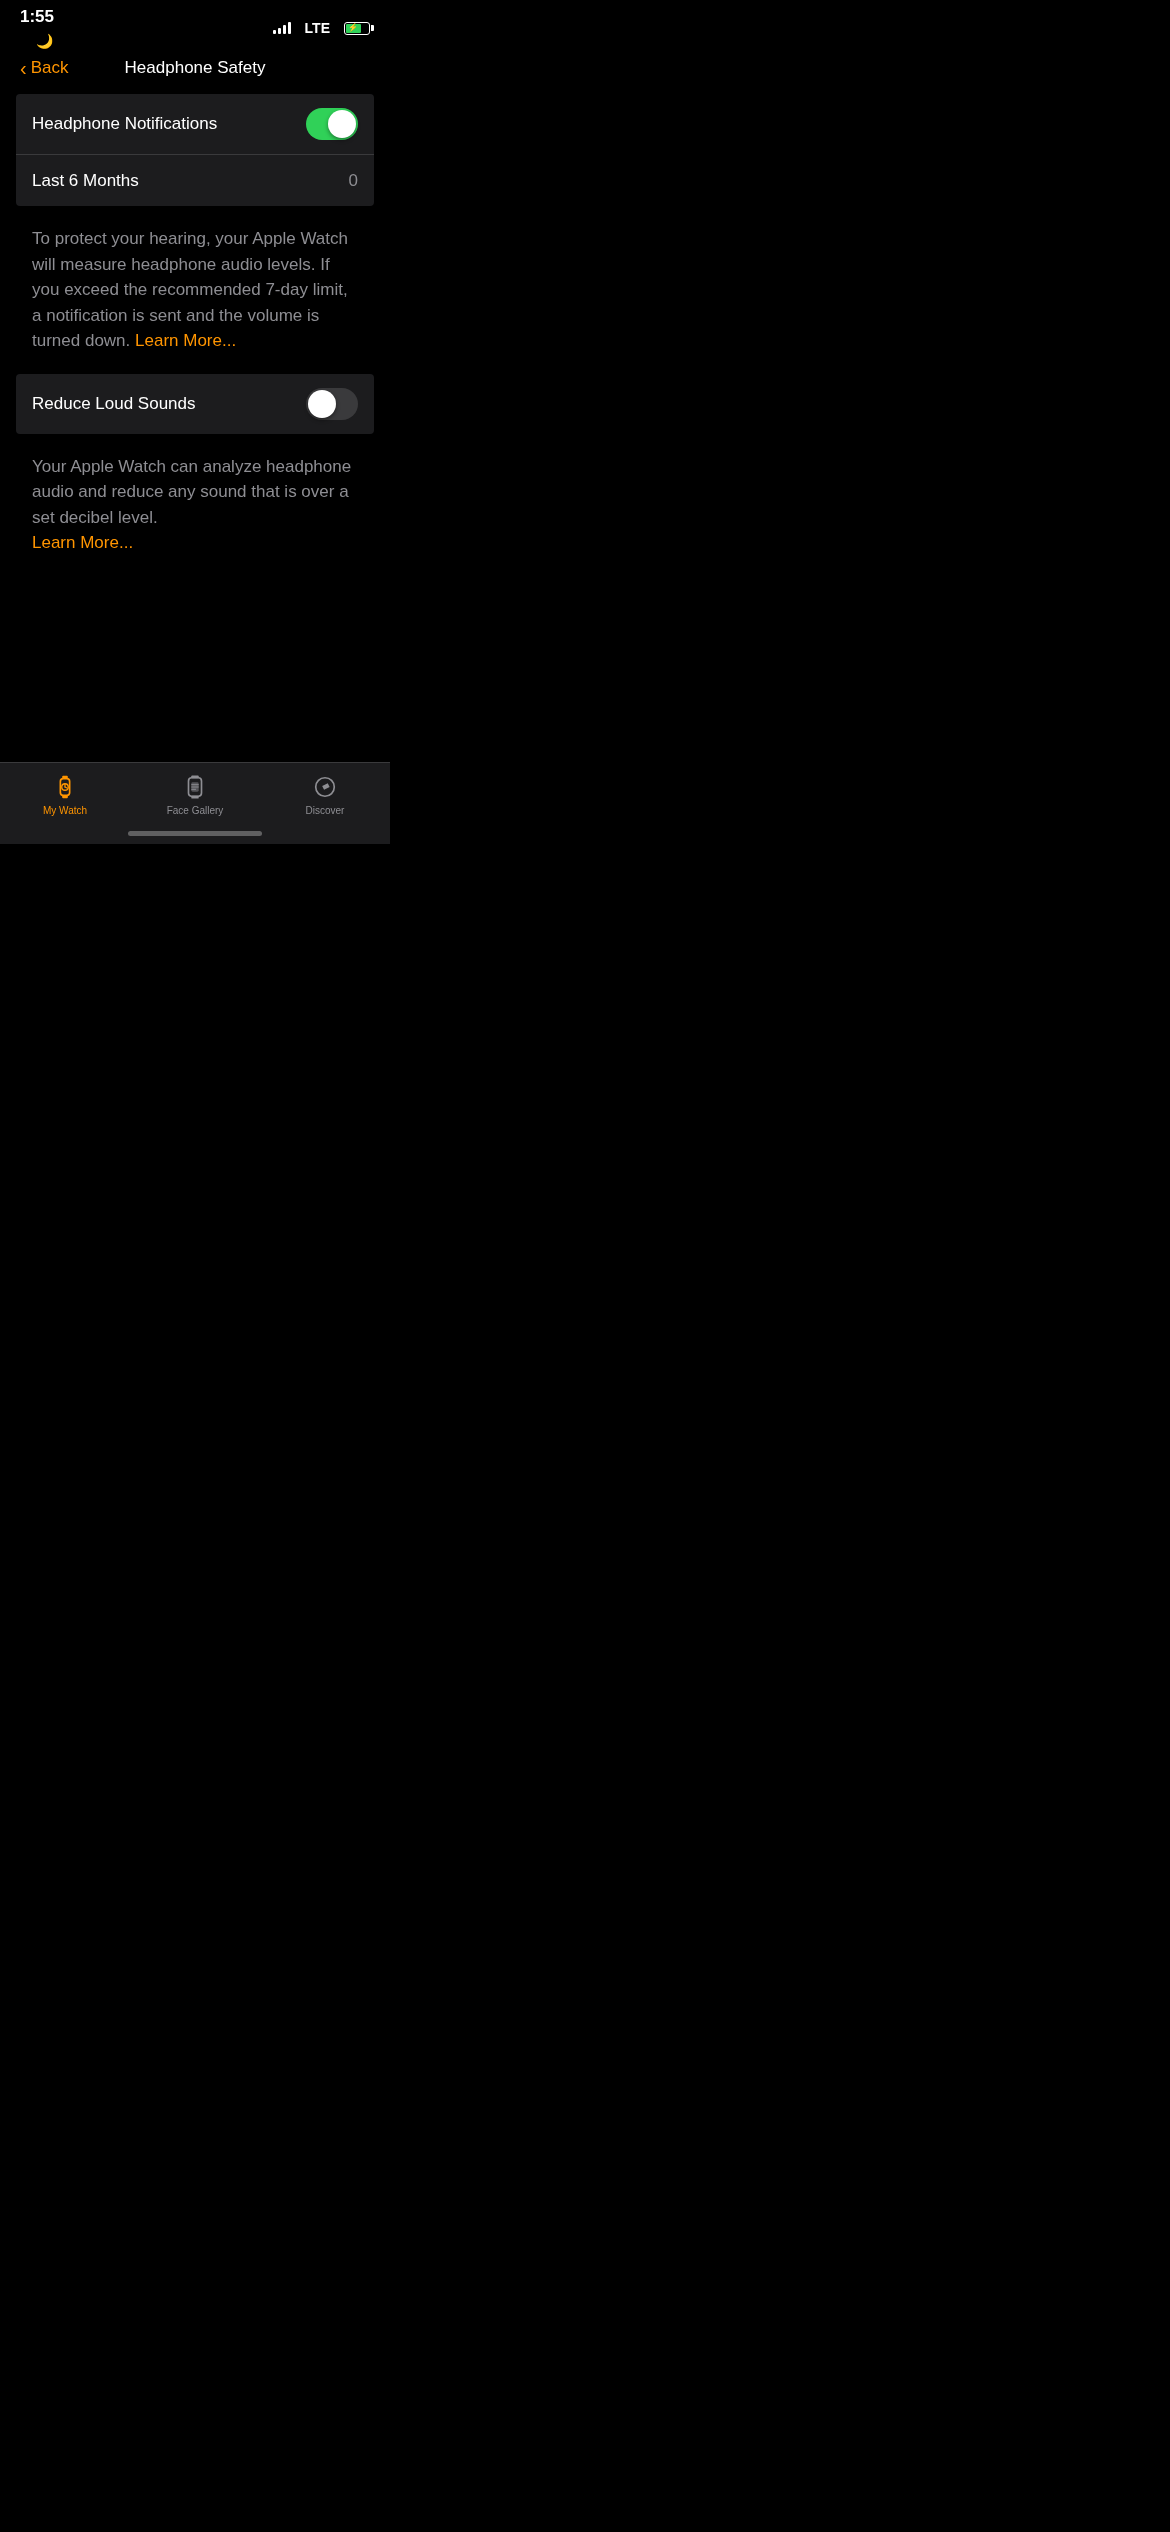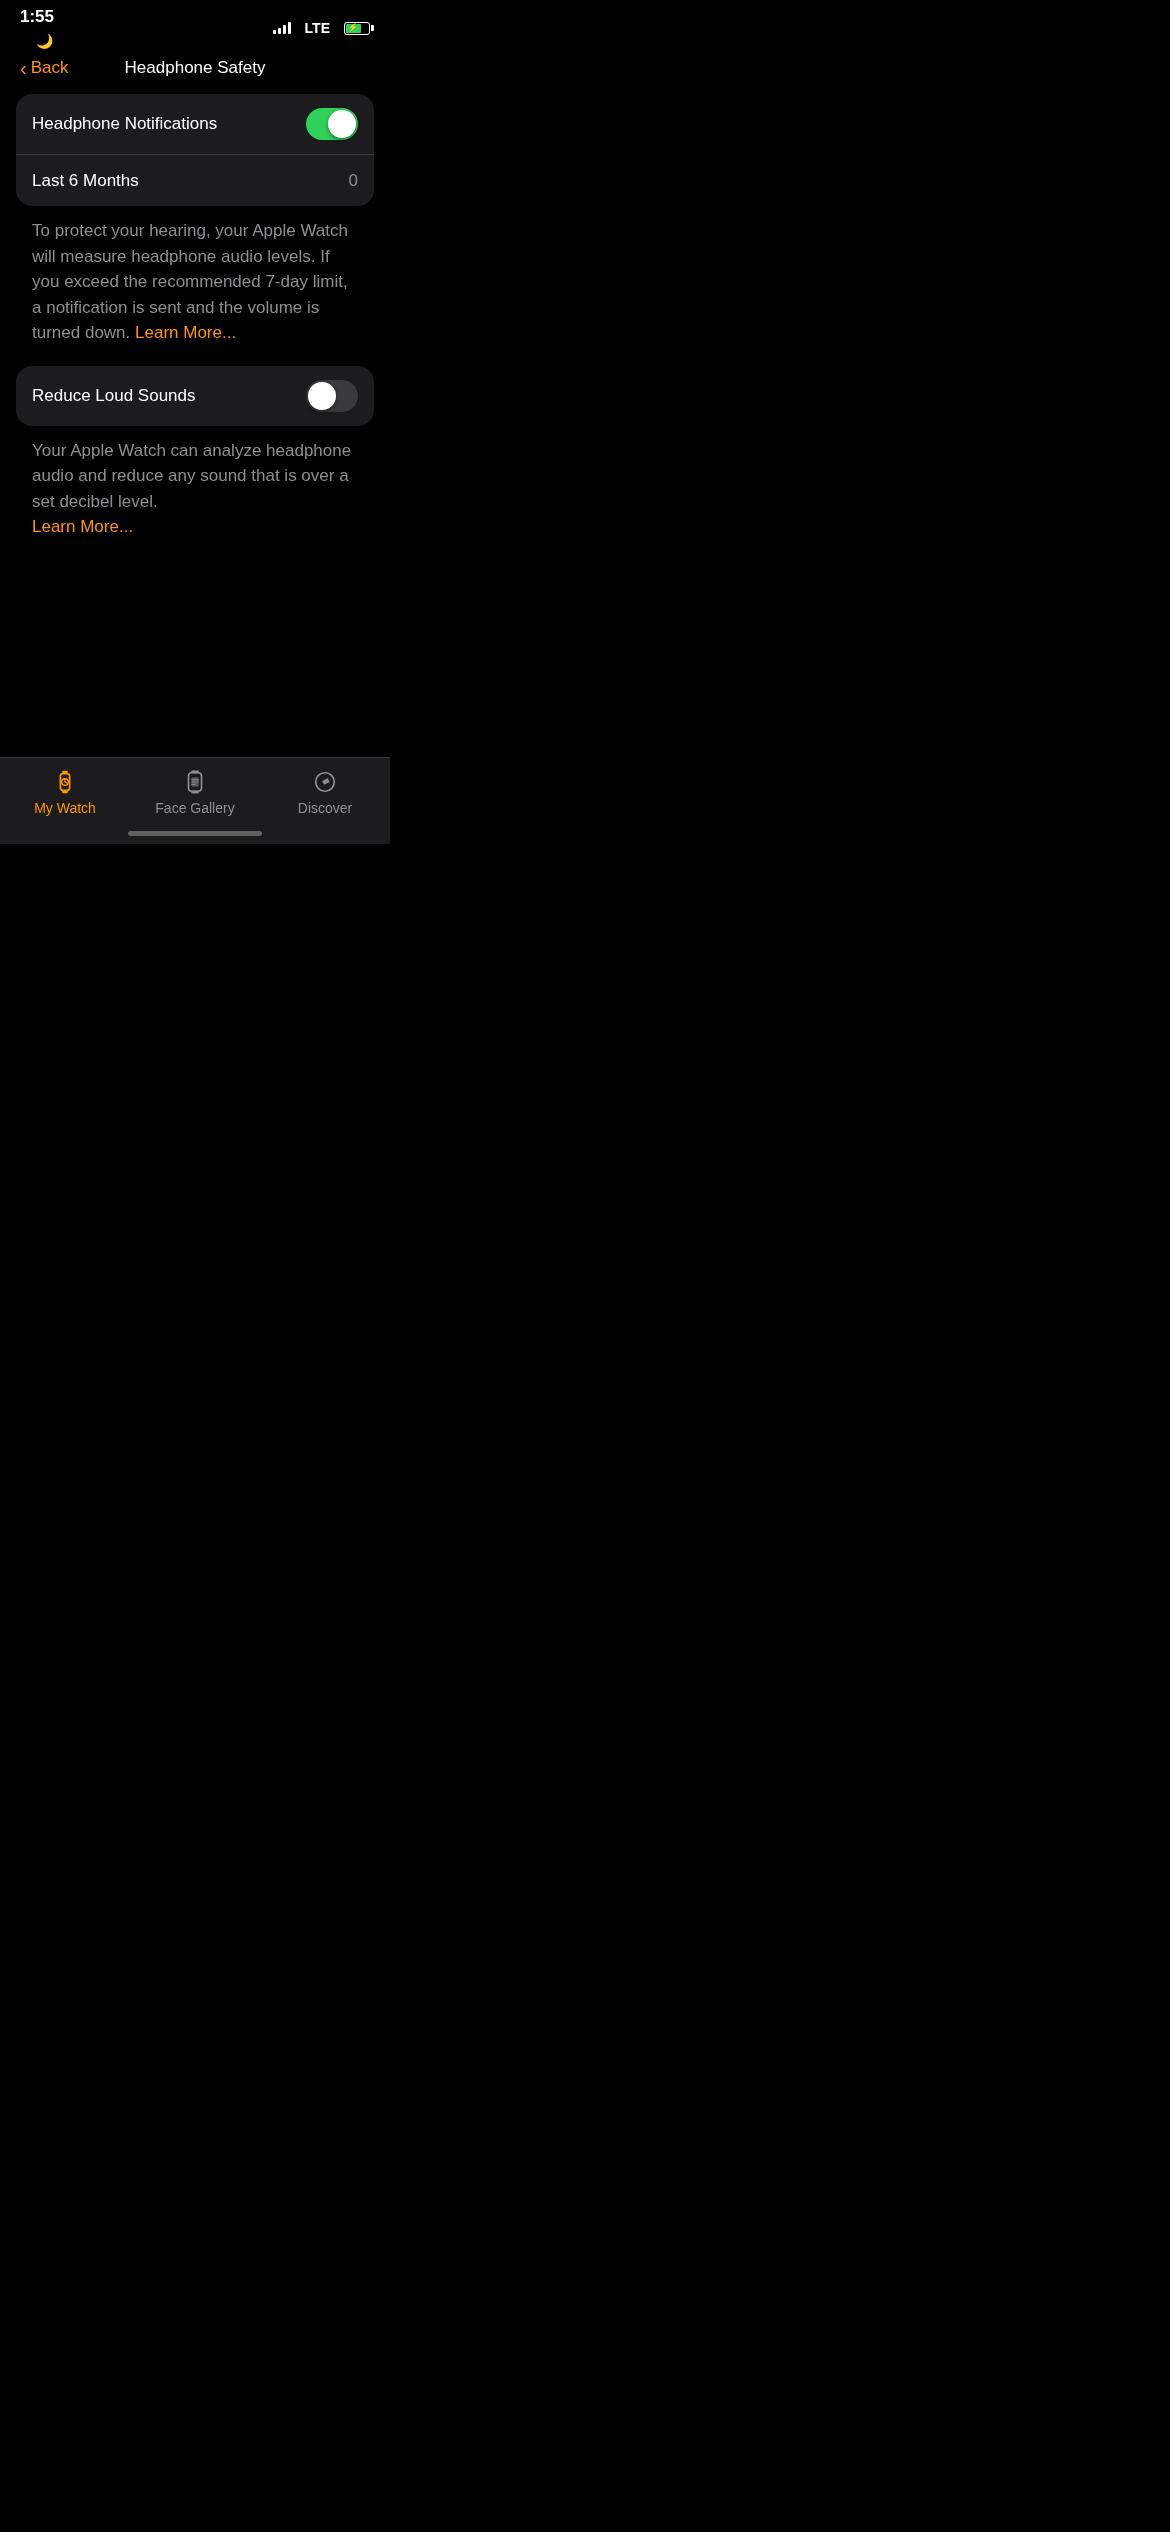--- a/index.html
+++ b/index.html
@@ -141,23 +141,23 @@
     }
 
     
     .content {
       padding: 0 16px;
     }
 
     
     .settings-card {
       background: #1c1c1e;
-      border-radius: 16px;
+      border-radius: 4px;
       overflow: hidden;
-      margin-bottom: 4px;
+      margin-bottom: 12px;
     }
 
     .settings-row {
       display: flex;
       align-items: center;
       justify-content: space-between;
       padding: 14px 16px;
       min-height: 52px;
     }
 
@@ -251,21 +251,21 @@
 
     .tab-icon {
       width: 28px;
       height: 28px;
       display: flex;
       align-items: center;
       justify-content: center;
     }
 
     .tab-label {
-      font-size: 14px;
+      font-size: 10px;
       font-weight: 500;
     }
 
     .tab-item.active .tab-label {
       color: #FF9500;
     }
 
     .tab-item.inactive .tab-label {
       color: #8e8e93;
     }

